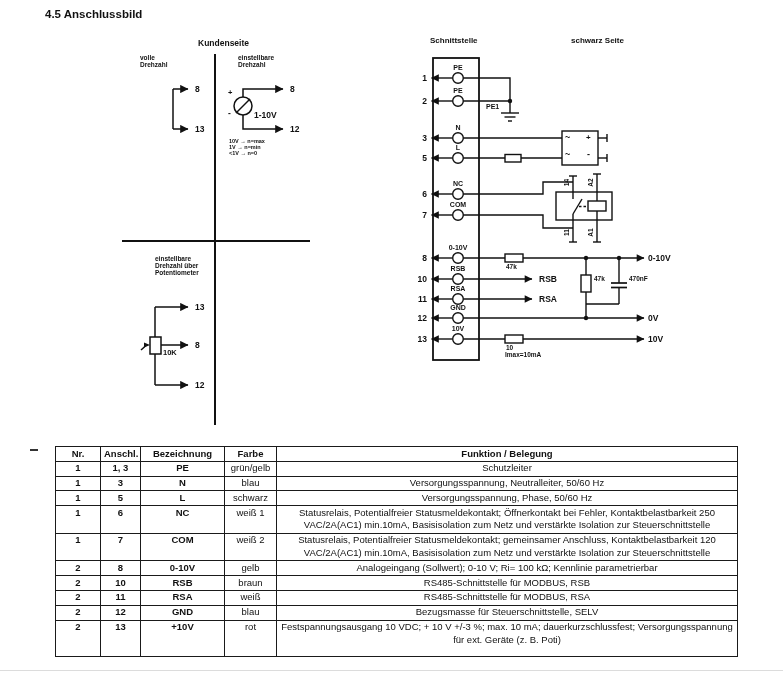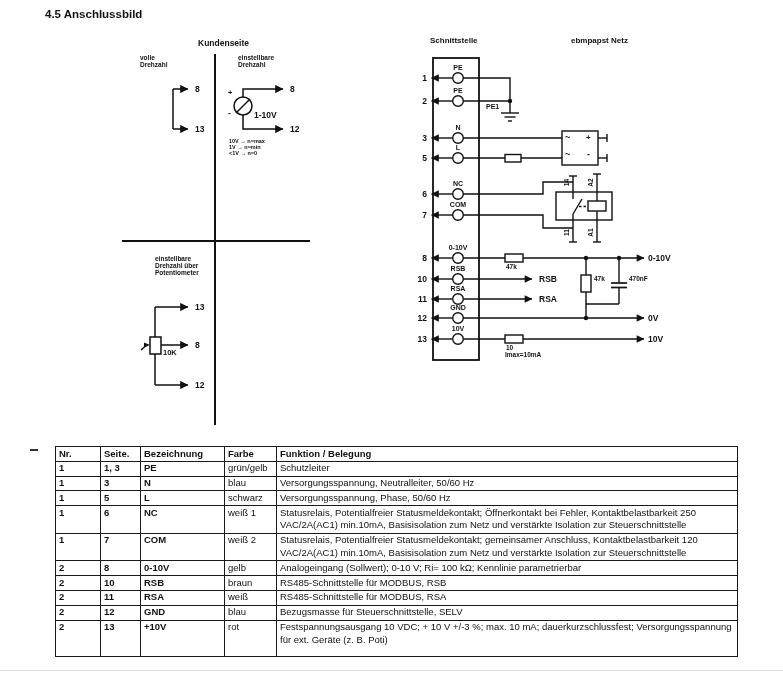--- a/index.html
+++ b/index.html
@@ -12,21 +12,21 @@
   .tname{position:absolute;width:46px;text-align:center;font-weight:bold;font-size:7px;line-height:8px;color:#111;white-space:pre;}
   .rot{position:absolute;width:14px;height:9px;font-size:6.5px;line-height:9px;text-align:center;font-weight:bold;
        transform:rotate(-90deg);transform-origin:center center;color:#111;}
   .small{font-size:6.5px;line-height:7px;}
   .tiny{font-size:5.5px;line-height:6px;}
   #heading{position:absolute;left:45px;top:8px;font-size:11.5px;font-weight:bold;}
   #margin-tick{position:absolute;left:30px;top:449px;width:8px;height:2px;background:#333;}
   #page-bottom-rule{position:absolute;left:0;top:670px;width:783px;height:1px;background:#dcdcdc;}
   #pin-table{position:absolute;left:55px;top:446px;width:683px;border-collapse:collapse;
              font-size:9.5px;line-height:12.8px;table-layout:fixed;}
-  #pin-table th,#pin-table td{border:1.6px solid #1a1a1a;padding:0.5px 3px;vertical-align:top;text-align:left;
+  #pin-table th,#pin-table td{border:1.6px solid #1a1a1a;padding:0.5px 3px;vertical-align:top;text-align:center;
              overflow:hidden;}
   #pin-table th{font-weight:bold;}
   #pin-table td.c0,#pin-table td.c1,#pin-table td.c2{font-weight:bold;}
   #pin-table tr:last-child td{padding-bottom:9px;}
 </style>
 </head>
 <body>
 
 <div id="page">
 
@@ -154,21 +154,21 @@
       <circle cx="458" cy="258" r="5.3"></circle>
       <circle cx="458" cy="279" r="5.3"></circle>
       <circle cx="458" cy="299" r="5.3"></circle>
       <circle cx="458" cy="318" r="5.3"></circle>
       <circle cx="458" cy="339" r="5.3"></circle>
     </g>
   </svg>
 
   <span class="lbl" style="left:198px;top:38px;font-size:8.5px">Kundenseite</span>
   <span class="lbl" style="left:430px;top:36px;font-size:8px">Schnittstelle</span>
-  <span class="lbl" style="left:571px;top:36px;font-size:8px">ebmpapst Netz</span>
+  <span class="lbl" style="left:571px;top:36px;font-size:8px">schwarz Seite</span>
 
   <span class="lbl small" style="left:140px;top:54px">volle
 Drehzahl</span>
   <span class="pin" style="left:195px;top:84px">8</span>
   <span class="pin" style="left:195px;top:124px">13</span>
 
   <span class="lbl small" style="left:238px;top:54px">einstellbare
 Drehzahl</span>
   <span class="lbl" style="left:228px;top:88px;font-size:7.5px">+</span>
   <span class="lbl" style="left:228px;top:108px;font-size:8.5px">-</span>
@@ -239,21 +239,21 @@
     <colgroup>
       <col style="width:45px">
         <col style="width:40px">
         <col style="width:84px">
         <col style="width:52px">
         <col>
     </colgroup>
     <thead>
       <tr>
         <th>Nr.</th>
-        <th>Seite.</th>
+        <th>Anschl.</th>
         <th>Bezeichnung</th>
         <th>Farbe</th>
         <th>Funktion / Belegung</th>
       </tr>
     </thead>
     <tbody>
         <tr>
           <td class="c0">1</td>
           <td class="c1">1, 3</td>
           <td class="c2">PE</td>

